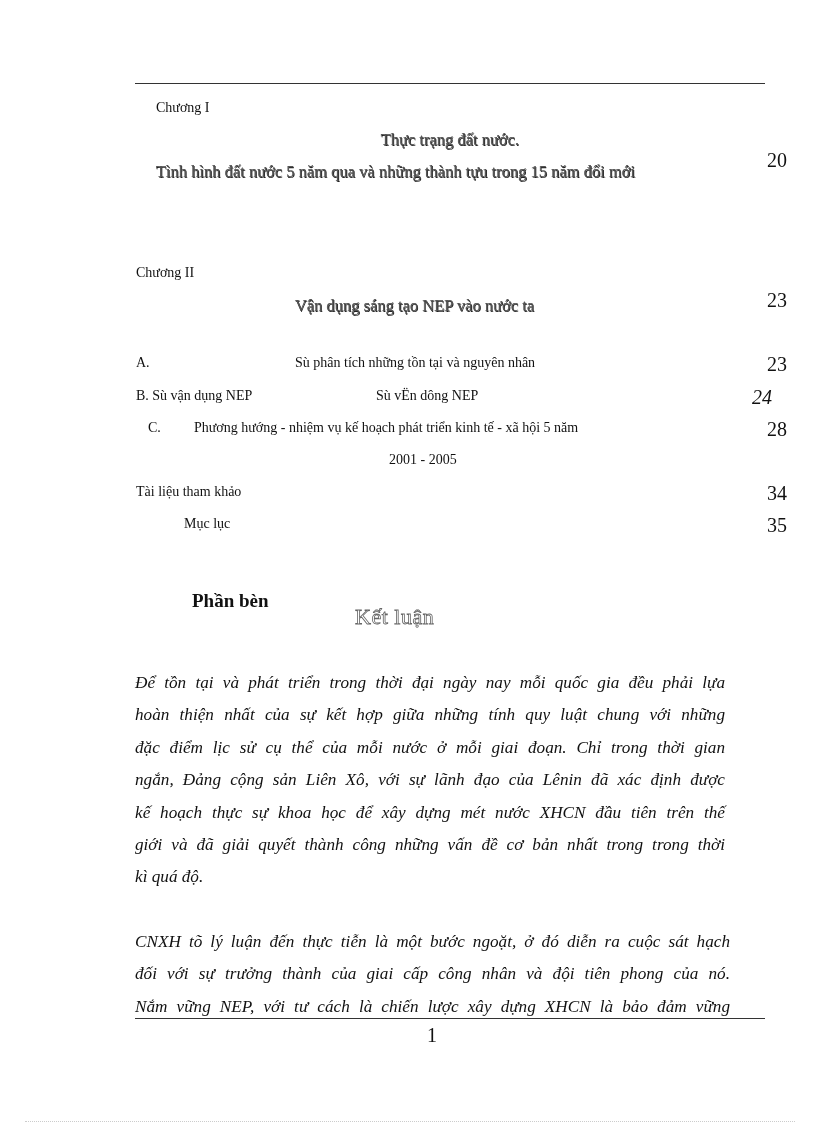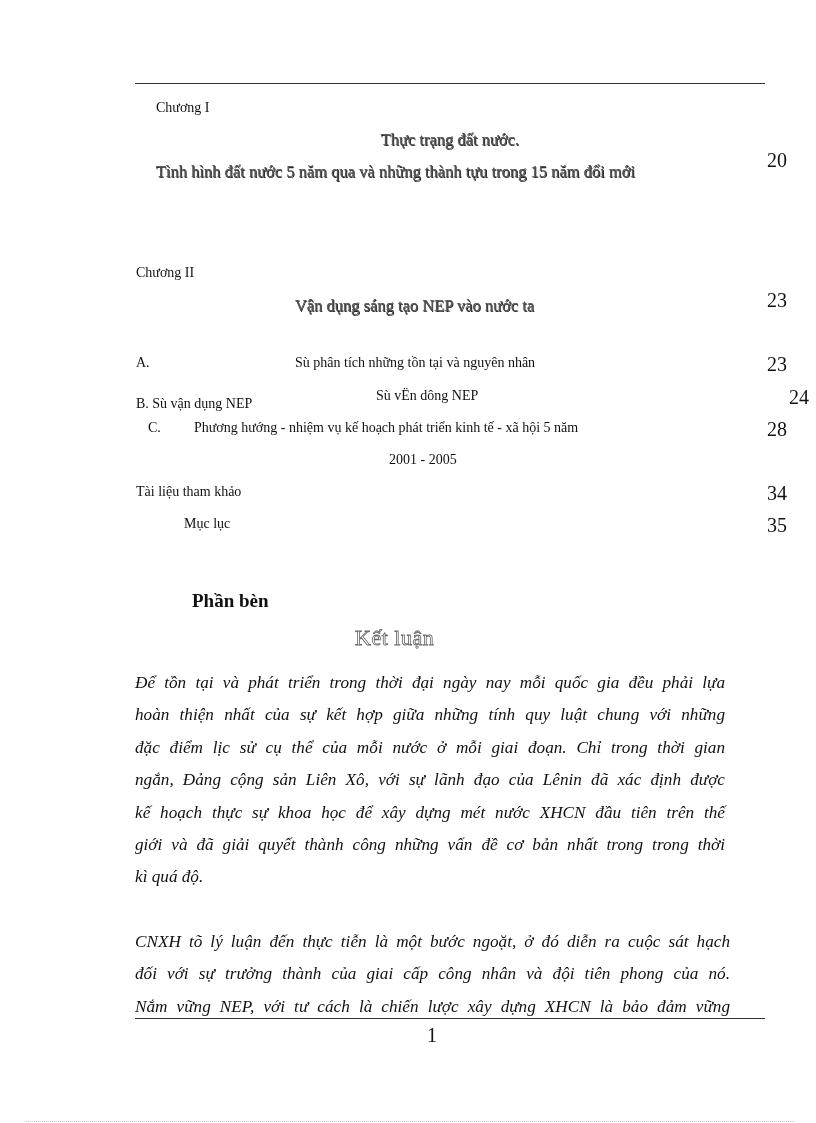--- a/index.html
+++ b/index.html
@@ -28,38 +28,38 @@
 <div class="abs pg" style="left:767px; top:149px;">20</div>
 
 <div class="abs toc" style="left:136px; top:263px;">Chương II</div>
 <div class="abs emb" style="left:295px; top:296px;">Vận dụng sáng tạo NEP vào nước ta</div>
 <div class="abs pg" style="left:767px; top:289px;">23</div>
 
 <div class="abs toc" style="left:136px; top:353px;">A.</div>
 <div class="abs toc" style="left:295px; top:353px;">Sù phân tích những tồn tại và nguyên nhân</div>
 <div class="abs pg" style="left:767px; top:353px;">23</div>
 
-<div class="abs toc" style="left:136px; top:386px;margin-top:8px;">B. Sù vận dụng NEP</div>
+<div class="abs toc" style="left:136px; top:386px;">B. Sù vận dụng NEP</div>
 <div class="abs toc" style="left:376px; top:386px;">Sù vËn dông NEP</div>
-<div class="abs pg" style="left:789px; top:386px;">24</div>
+<div class="abs pg" style="left:752px; top:386px;font-style:italic;">24</div>
 
 <div class="abs toc" style="left:148px; top:418px;">C.</div>
 <div class="abs toc" style="left:194px; top:418px;">Phương hướng - nhiệm vụ kế hoạch phát triển kinh tế - xã hội 5 năm</div>
 <div class="abs pg" style="left:767px; top:418px;">28</div>
 <div class="abs toc" style="left:389px; top:450px;">2001 - 2005</div>
 
 <div class="abs toc" style="left:136px; top:482px;">Tài liệu  tham khảo</div>
 <div class="abs pg" style="left:767px; top:482px;">34</div>
 
 <div class="abs toc" style="left:136px; top:514px;margin-left:48px;">Mục lục</div>
 <div class="abs pg" style="left:767px; top:514px;">35</div>
 
 <div class="abs heading-bold" style="left:192px; top:590px;">Phần bèn</div>
 
-<div class="abs outline" style="left:355px; top:625px;">Kết luận</div>
+<div class="abs outline" style="left:355px; top:604px;">Kết luận</div>
 
 <div class="para" style="top:667px;">
   <span class="ln">Để tồn tại và phát triển trong thời đại ngày nay mỗi quốc gia đều phải lựa</span>
   <span class="ln">hoàn thiện nhất của sự kết hợp giữa những tính quy luật chung với những</span>
   <span class="ln">đặc điểm lịc sử cụ thể của mỗi nước ở mỗi giai đoạn. Chỉ trong thời gian</span>
   <span class="ln">ngắn, Đảng cộng sản Liên Xô, với sự lãnh đạo của Lênin đã xác định được</span>
   <span class="ln">kế hoạch thực sự khoa học để xây dựng mét nước XHCN đầu tiên trên thế</span>
   <span class="ln">giới và đã giải quyết thành công những vấn đề cơ bản nhất trong trong thời</span>
   <span class="ln last">kì quá độ.</span>
 </div>

